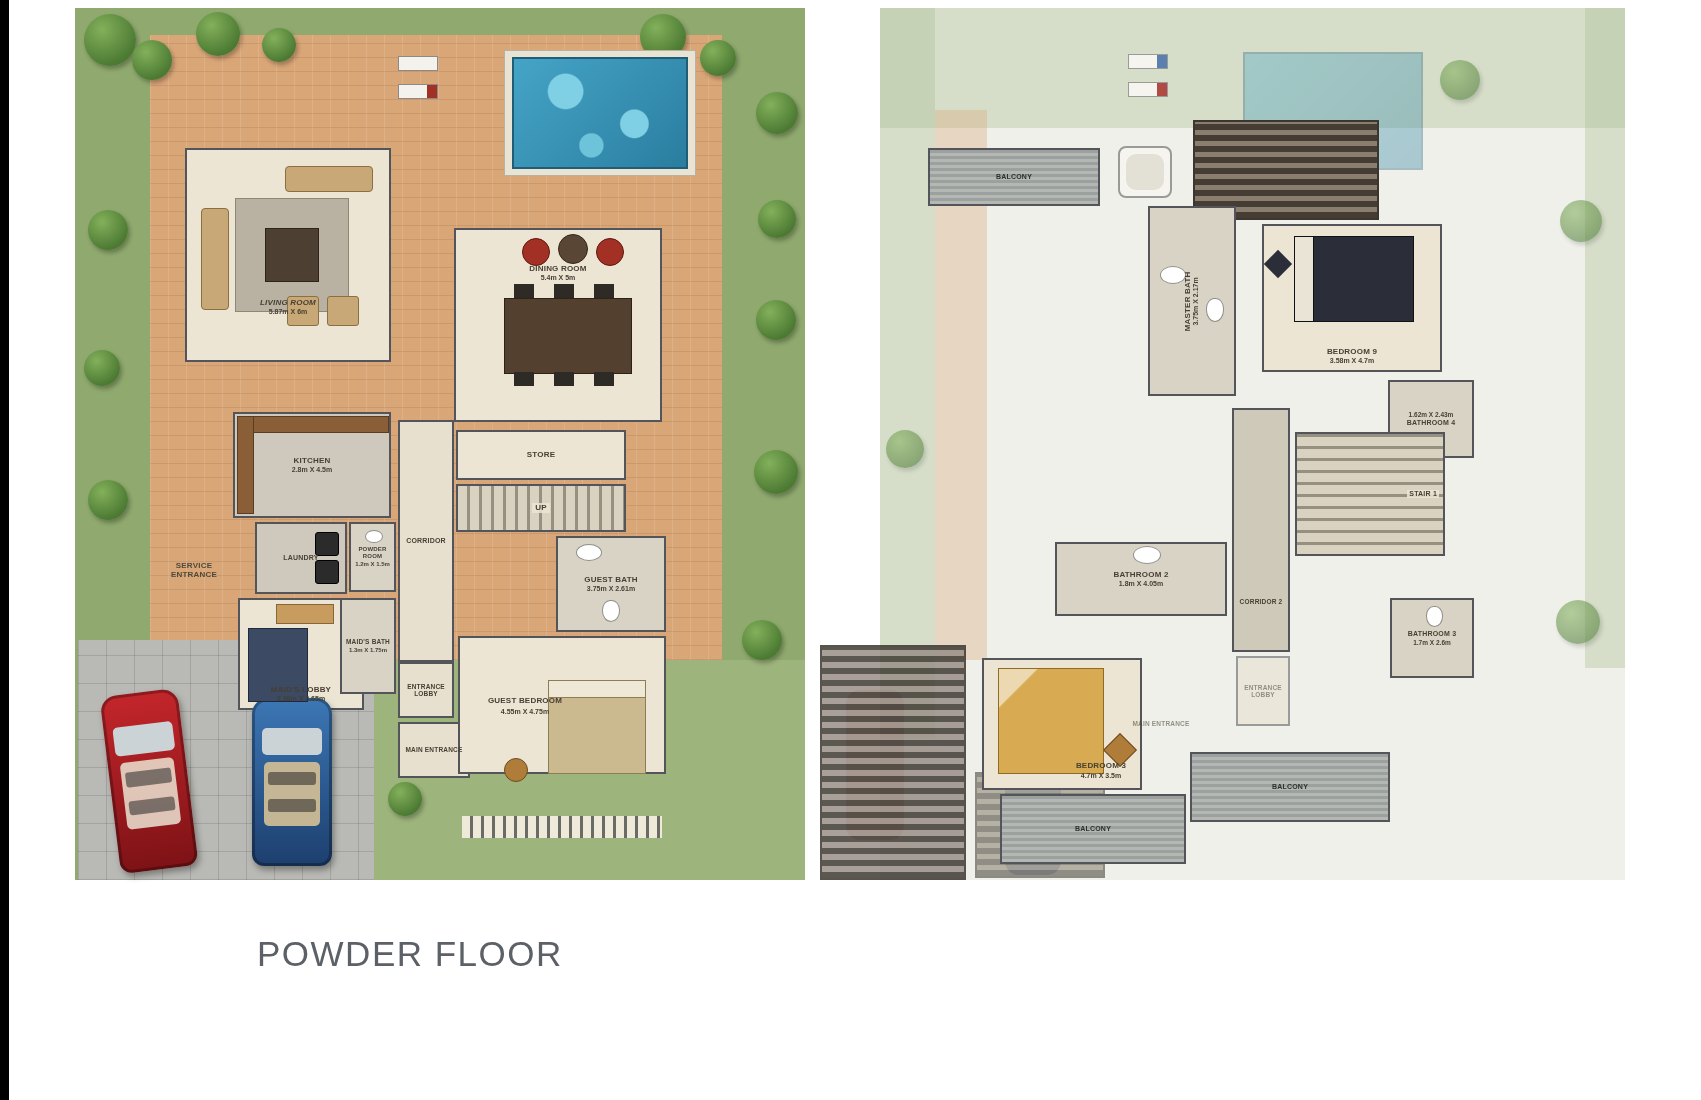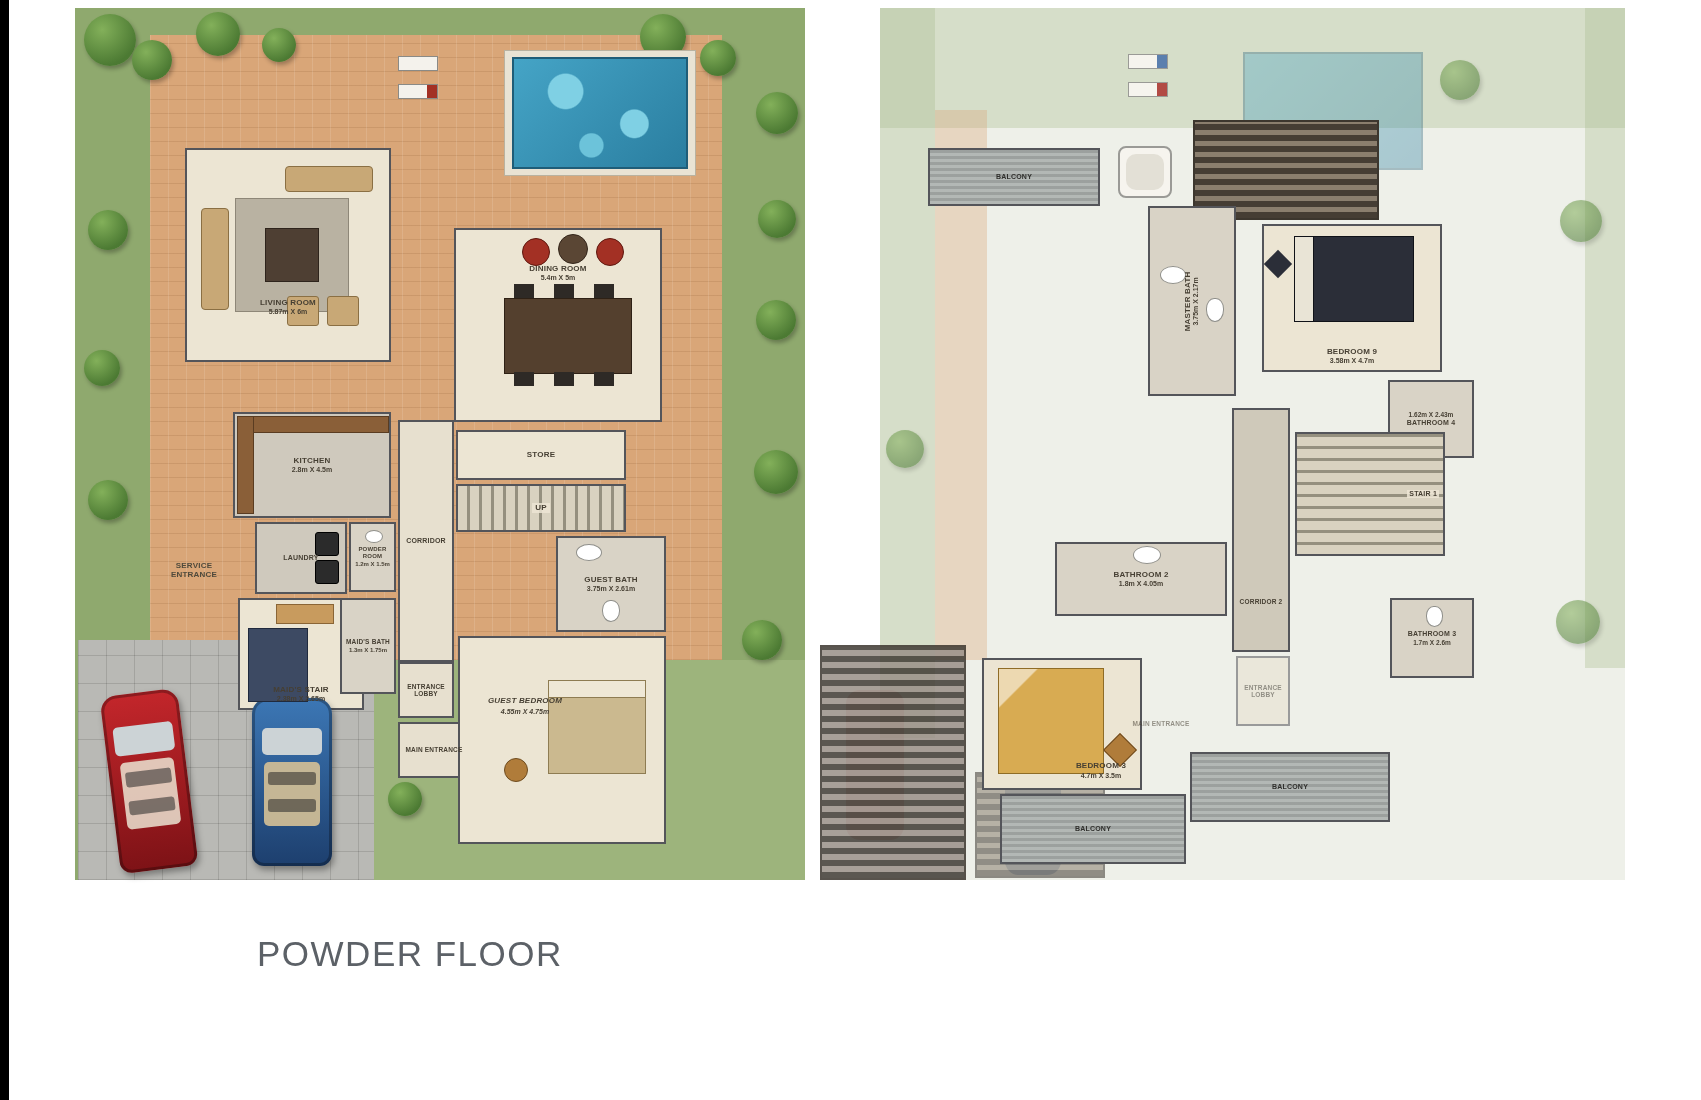--- a/index.html
+++ b/index.html
@@ -82,21 +82,21 @@
   <div class="abs" style="left:398px;top:56px;width:40px;height:15px;background:#f4f2ec;border:1px solid #8a8a86;"></div>
   <div class="abs" style="left:398px;top:84px;width:40px;height:15px;background:#f4f2ec;border:1px solid #8a8a86;box-shadow:inset -10px 0 0 #a33024;"></div>
 
   <div class="room" style="left:185px;top:148px;width:206px;height:214px;">
     <div class="furn" style="left:48px;top:48px;width:112px;height:112px;background:#b9b2a2;border:1px solid #8e8778;"></div>
     <div class="furn" style="left:14px;top:58px;width:26px;height:100px;background:#c8a876;border:1px solid #8a6f43;border-radius:4px;"></div>
     <div class="furn" style="left:98px;top:16px;width:86px;height:24px;background:#c8a876;border:1px solid #8a6f43;border-radius:4px;"></div>
     <div class="furn" style="left:78px;top:78px;width:52px;height:52px;background:#4e3f33;border:1px solid #2e241c;"></div>
     <div class="furn" style="left:100px;top:146px;width:30px;height:28px;background:#c8a876;border:1px solid #8a6f43;border-radius:3px;"></div>
     <div class="furn" style="left:140px;top:146px;width:30px;height:28px;background:#c8a876;border:1px solid #8a6f43;border-radius:3px;"></div>
-    <span class="nm" style="margin-top:104px;">LIVING ROOM</span>
+    <span class="nm" style="margin-top:104px;font-style:italic;">LIVING ROOM</span>
     <span class="dm">5.87m X 6m</span>
   </div>
 
   <div class="room jend" style="left:454px;top:228px;width:208px;height:194px;">
     <div class="furn" style="left:66px;top:8px;width:26px;height:26px;border-radius:50%;background:#a33024;border:1px solid #5e170e;"></div>
     <div class="furn" style="left:102px;top:4px;width:28px;height:28px;border-radius:50%;background:#5a4634;border:1px solid #33251a;"></div>
     <div class="furn" style="left:140px;top:8px;width:26px;height:26px;border-radius:50%;background:#a33024;border:1px solid #5e170e;"></div>
     <div class="furn" style="left:48px;top:68px;width:126px;height:74px;background:#54402e;border:1px solid #2e2115;"></div>
     <div class="furn" style="left:58px;top:54px;width:20px;height:14px;background:#2e2a26;"></div>
     <div class="furn" style="left:98px;top:54px;width:20px;height:14px;background:#2e2a26;"></div>
@@ -139,21 +139,21 @@
     <span class="dm" style="font-size:6px;">1.2m X 1.5m</span>
   </div>
 
   <div class="room lbl-only" style="left:155px;top:548px;width:78px;height:44px;">
     <span class="nm" style="color:#4f4a3c;">SERVICE ENTRANCE</span>
   </div>
 
   <div class="room jend" style="left:238px;top:598px;width:126px;height:112px;">
     <div class="furn" style="left:8px;top:28px;width:58px;height:72px;background:#3d4a63;border:1px solid #202a3d;"></div>
     <div class="furn" style="left:36px;top:4px;width:56px;height:18px;background:#c89b5e;border:1px solid #8a6536;"></div>
-    <span class="nm">MAID'S STAIR</span>
+    <span class="nm">MAID'S LOBBY</span>
     <span class="dm">2.38m X 2.65m</span>
   </div>
 
   <div class="room" style="left:340px;top:598px;width:56px;height:96px;background:#d9d3c6;">
     <span class="nm" style="font-size:6.5px;">MAID'S BATH</span>
     <span class="dm" style="font-size:6px;">1.3m X 1.75m</span>
   </div>
 
   <div class="room" style="left:398px;top:662px;width:56px;height:56px;background:#e7e0cf;">
     <span class="nm" style="font-size:6.5px;">ENTRANCE LOBBY</span>
@@ -163,21 +163,21 @@
     <span class="nm" style="font-size:6.5px;">MAIN ENTRANCE</span>
   </div>
 
   <div class="room" style="left:556px;top:536px;width:110px;height:96px;background:#d9d3c6;">
     <div class="furn" style="left:18px;top:6px;width:24px;height:15px;background:#fff;border:1px solid #8f8f8a;border-radius:50%;"></div>
     <div class="furn" style="left:44px;top:62px;width:16px;height:20px;background:#fff;border:1px solid #8f8f8a;border-radius:45% 45% 50% 50%;"></div>
     <span class="nm">GUEST BATH</span>
     <span class="dm">3.75m X 2.61m</span>
   </div>
 
-  <div class="room" style="left:458px;top:636px;width:208px;height:208px;font-style:italic;">
+  <div class="room" style="left:458px;top:636px;width:208px;height:138px;">
     <div class="furn" style="left:88px;top:42px;width:96px;height:92px;background:#cbb98f;border:1px solid #8e7c52;"></div>
     <div class="furn" style="left:88px;top:42px;width:96px;height:16px;background:#efe8d6;border:1px solid #8e7c52;"></div>
     <div class="furn" style="left:44px;top:120px;width:22px;height:22px;border-radius:50%;background:#b07c3a;border:1px solid #6e4c20;"></div>
     <span class="nm" style="position:absolute;left:10px;top:58px;width:110px;">GUEST BEDROOM</span>
     <span class="dm" style="position:absolute;left:10px;top:70px;width:110px;">4.55m X 4.75m</span>
   </div>
 
   <div class="car" style="left:110px;top:692px;width:78px;height:178px;transform:rotate(-7deg);
               background:linear-gradient(180deg,#c3262b,#7d1216);">
     <div class="shield"></div>

